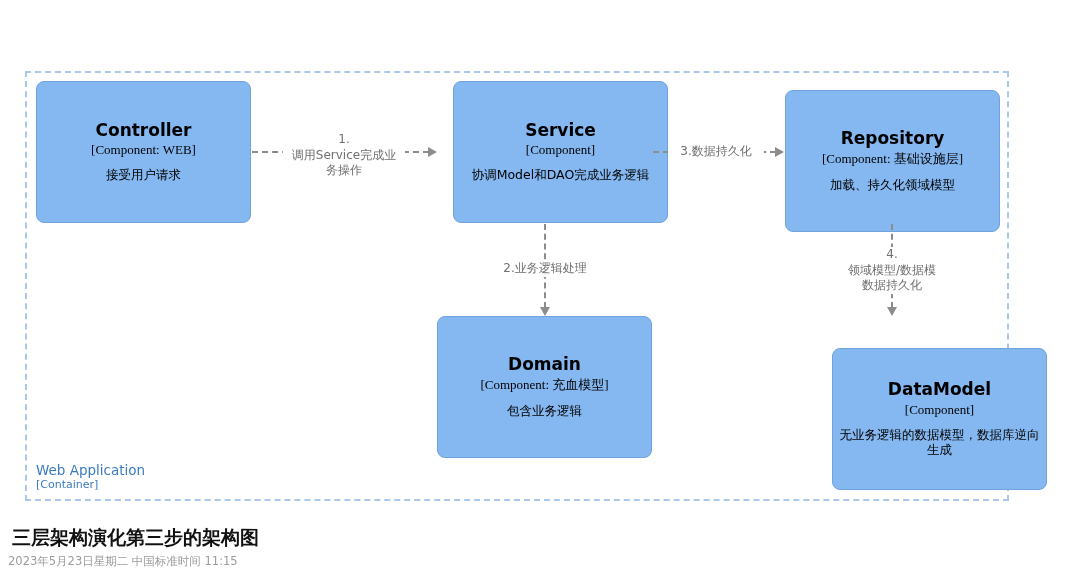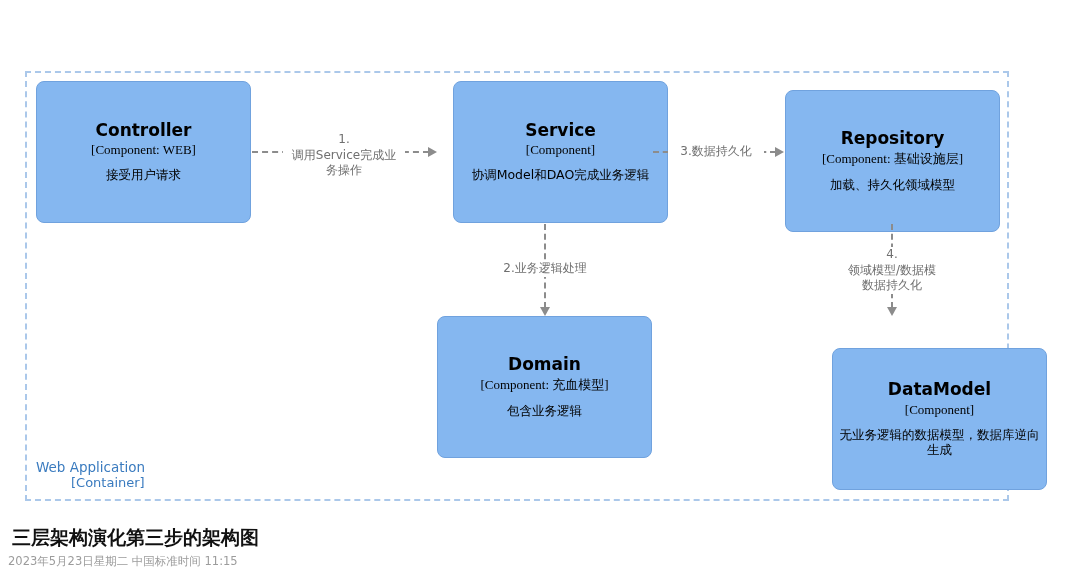--- a/index.html
+++ b/index.html
@@ -22,21 +22,21 @@
   .canvas { position: relative; width: 1080px; height: 573px; }
 
   
   .boundary {
     position: absolute; left: 25px; top: 71px;
     width: 984px; height: 430px;
     border: 2px dashed var(--boundary_border);
   }
   .boundary-label { position: absolute; left: 9px; bottom: 7px; }
   .boundary-name { color: var(--boundary_text); font-size: 13.5px; line-height: 1.2; }
-  .boundary-type { color: var(--boundary_text); font-size: 13px; line-height: 1.3; margin-left: 35px; }
+  .boundary-type { color: var(--boundary_text); font-size: 11px; line-height: 1.3; }
 
   
   .node {
     position: absolute; width: 215px; height: 142px;
     background: var(--node_fill);
     border: 1px solid var(--node_border);
     border-radius: 8px;
     display: flex; flex-direction: column;
     align-items: center; justify-content: center;
     text-align: center; color: #000;

